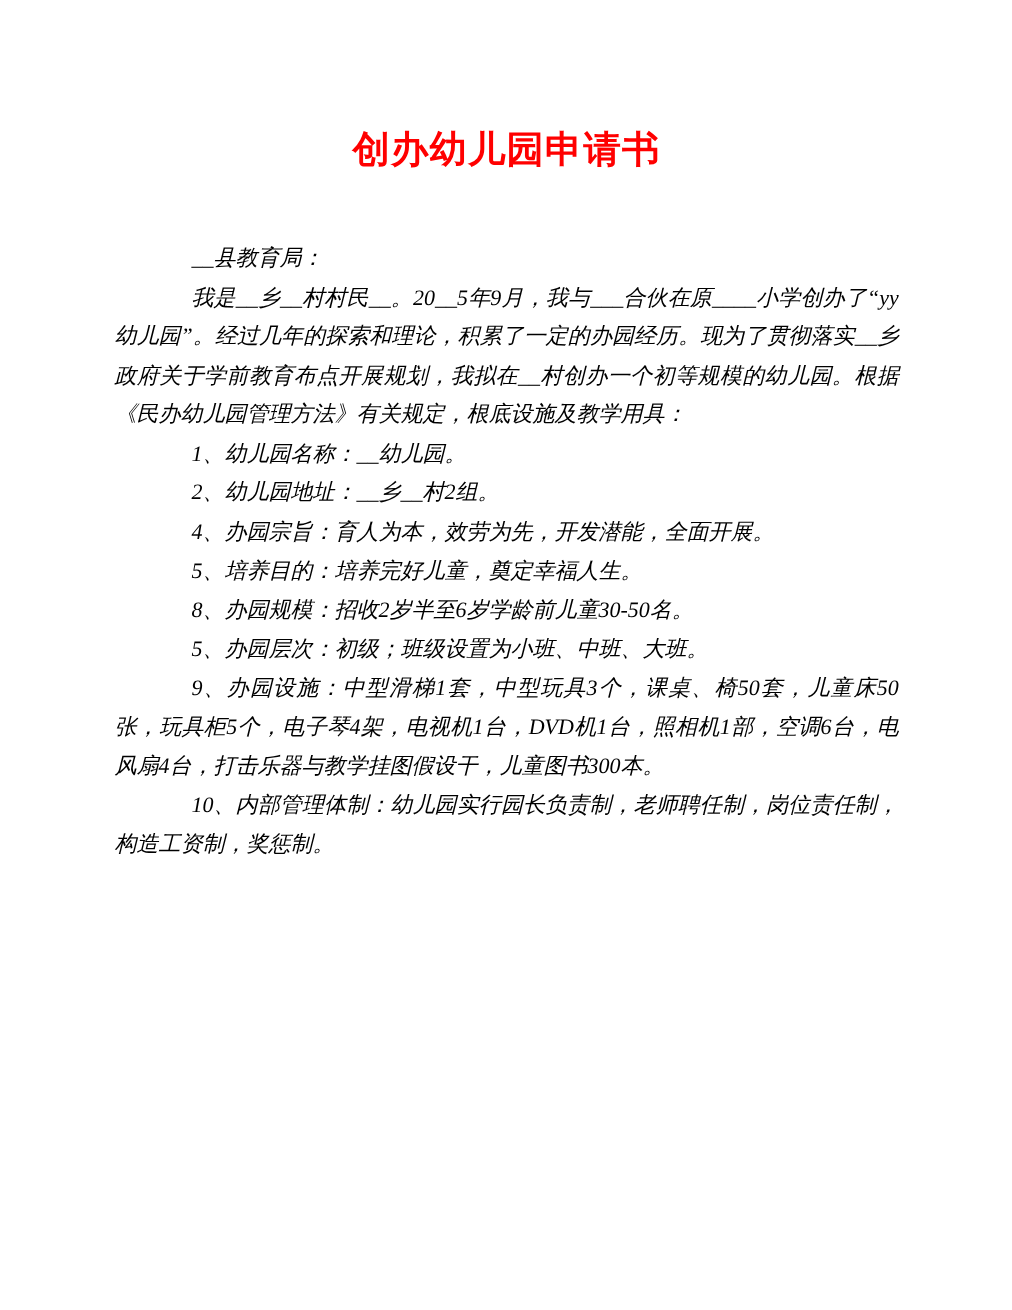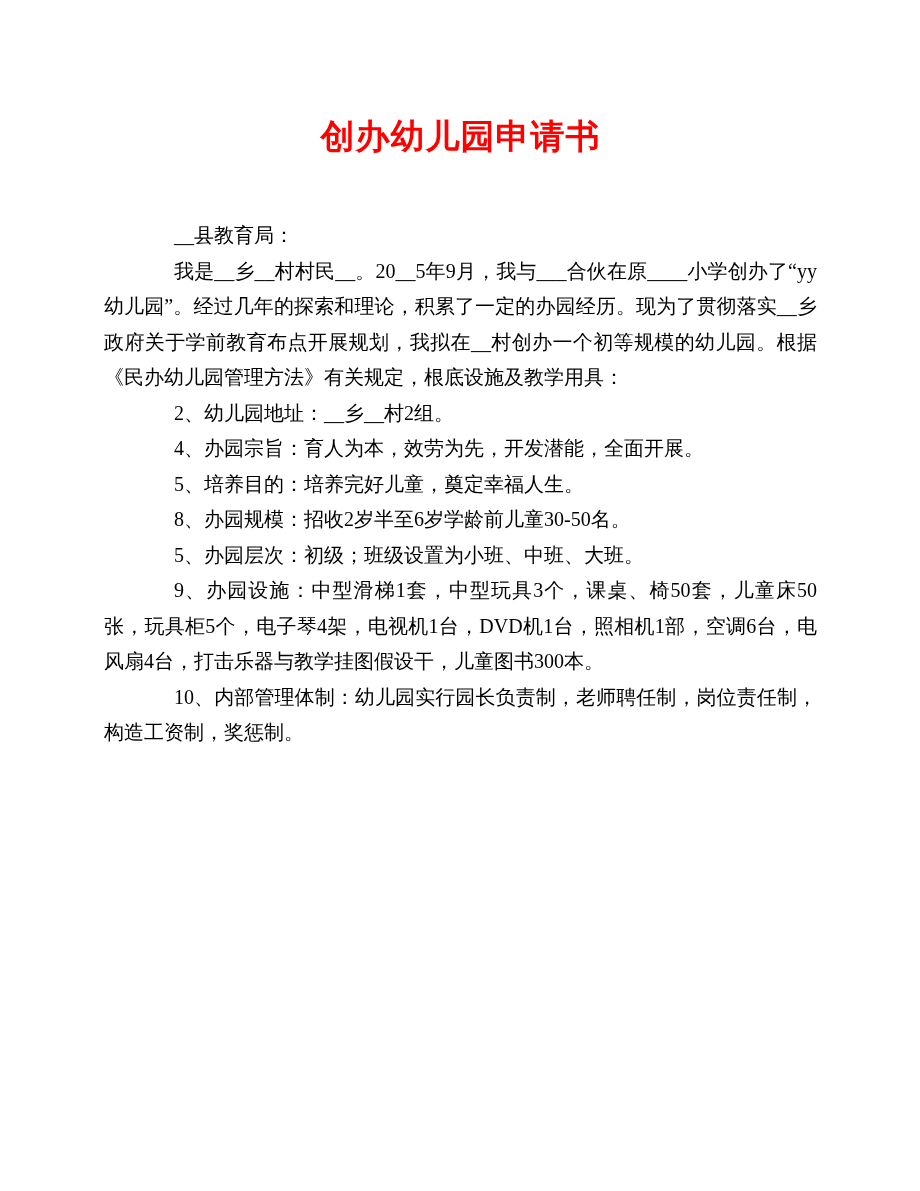--- a/index.html
+++ b/index.html
@@ -33,20 +33,21 @@
     letter-spacing: 1px;
   }
   .para {
     margin: 0;
     font-size: 20px;
     line-height: 35.5px;
     text-align: justify;
     text-indent: 70px;
     color: #000000;
     overflow-wrap: break-word;
+    font-style: italic;
   }
   .page-footer {
     position: absolute;
     left: 0;
     top: 1108px;
     width: 100%;
     text-align: center;
     font-size: 18px;
     line-height: 24px;
     color: #000000;
@@ -55,20 +56,21 @@
 </style>
 </head>
 <body>
 
 <div class="page">
   <div class="content">
     <h1 class="doc-title">创办幼儿园申请书</h1>
 
     <p class="para">__县教育局：</p>
     <p class="para">我是__乡__村村民__。20__5年9月，我与___合伙在原____小学创办了“yy幼儿园”。经过几年的探索和理论，积累了一定的办园经历。现为了贯彻落实__乡政府关于学前教育布点开展规划，我拟在__村创办一个初等规模的幼儿园。根据《民办幼儿园管理方法》有关规定，根底设施及教学用具：</p>
+    <p class="para">1、幼儿园名称：__幼儿园。</p>
     <p class="para">2、幼儿园地址：__乡__村2组。</p>
     <p class="para">4、办园宗旨：育人为本，效劳为先，开发潜能，全面开展。</p>
     <p class="para">5、培养目的：培养完好儿童，奠定幸福人生。</p>
     <p class="para">8、办园规模：招收2岁半至6岁学龄前儿童30-50名。</p>
     <p class="para">5、办园层次：初级；班级设置为小班、中班、大班。</p>
     <p class="para">9、办园设施：中型滑梯1套，中型玩具3个，课桌、椅50套，儿童床50张，玩具柜5个，电子琴4架，电视机1台，DVD机1台，照相机1部，空调6台，电风扇4台，打击乐器与教学挂图假设干，儿童图书300本。</p>
     <p class="para">10、内部管理体制：幼儿园实行园长负责制，老师聘任制，岗位责任制，构造工资制，奖惩制。</p>
   </div>
 
   <div class="page-footer">第 1 页 共 2 页</div>

